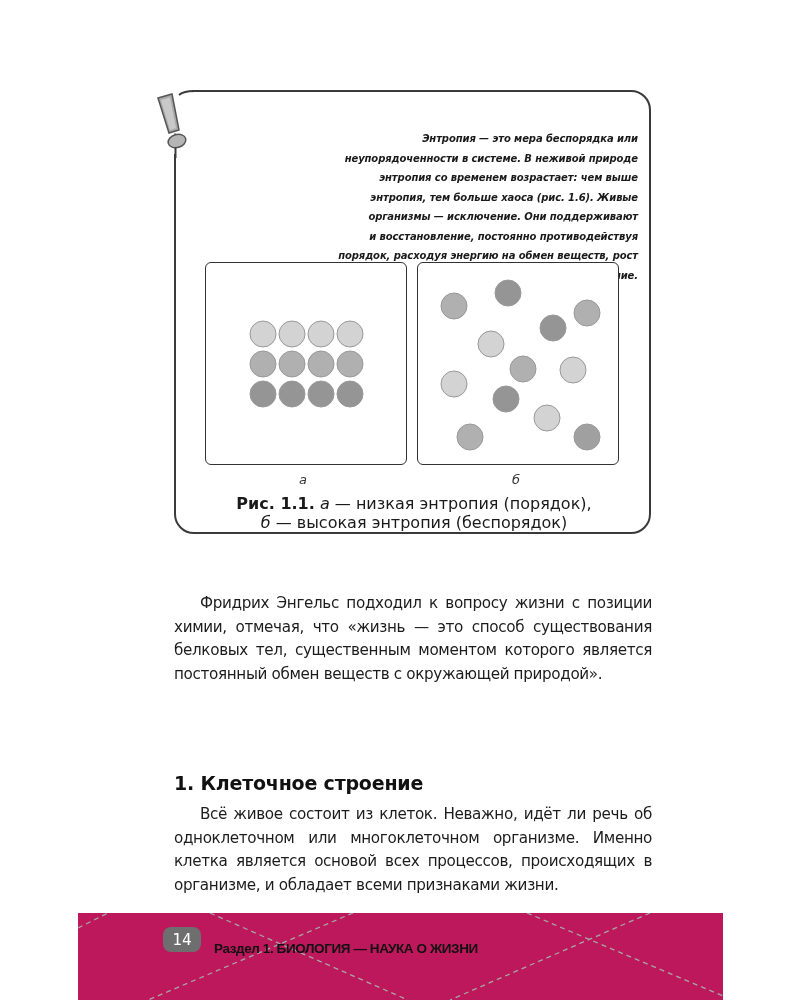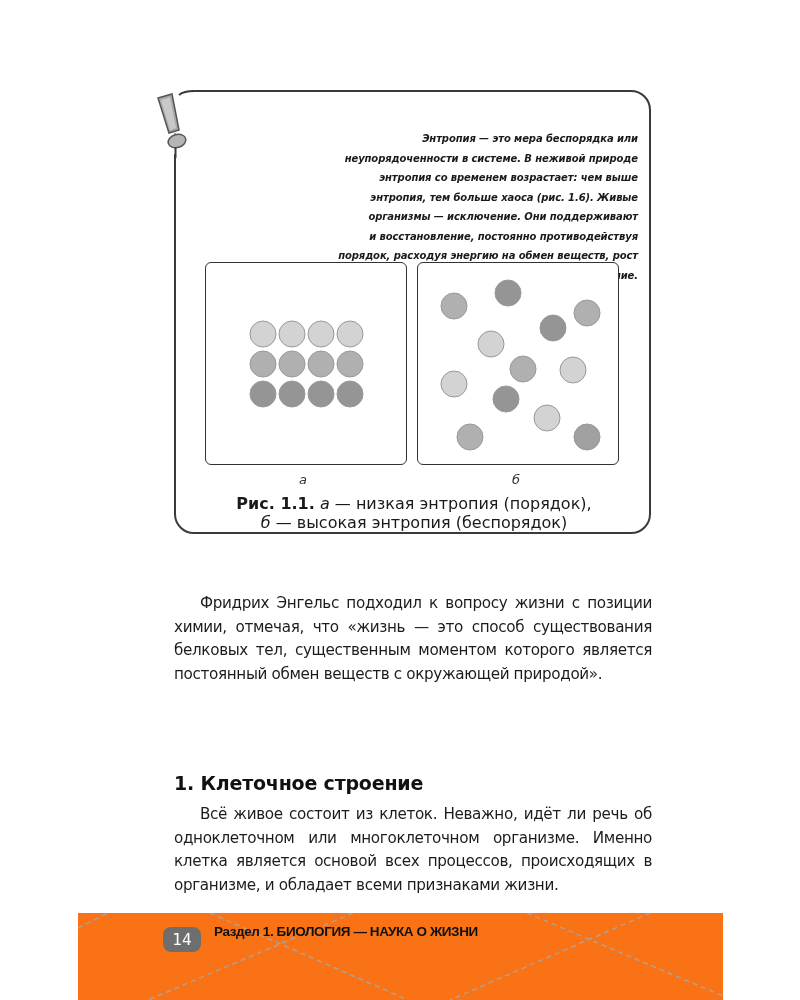--- a/index.html
+++ b/index.html
@@ -48,31 +48,31 @@
     text-align: justify; color: #1c1c1c; letter-spacing: -0.35px;
   }
   .body-text p { margin: 0; text-indent: 26px; }
   .p1 { top: 556px; margin-top: 36px; }
   .section-heading {
     position: absolute; left: 174px; top: 772px; font-size: 19px; font-weight: bold; color: #111;
     letter-spacing: -0.2px;
   }
   .p3 { top: 803px; }
   .footer {
-    position: absolute; left: 78px; top: 913px; width: 645px; height: 87px; background: #f97316;
+    position: absolute; left: 78px; top: 913px; width: 645px; height: 87px; background: #be185d;
     overflow: hidden;
   }
   .footer svg { position: absolute; left: 0; top: 0; }
   .page-badge {
     position: absolute; left: 85px; top: 14px; width: 38px; height: 25px; border-radius: 8px;
     background: #6e6e6e; color: #fff; font-size: 16px; text-align: center; line-height: 25px;
     font-family: "DejaVu Sans Mono", monospace;
   }
   .running-head {
-    position: absolute; left: 136px; top: 11px; font-size: 13.5px; font-weight: bold; color: #111;
+    position: absolute; left: 136px; top: 28px; font-size: 13.5px; font-weight: bold; color: #111;
     letter-spacing: -0.4px; font-family: "Liberation Sans", sans-serif;
   }
 </style>
 </head>
 <body>
 
 <div class="note-box"></div>
 <div class="note-box-mask"></div>
 <svg class="excl-icon" viewBox="0 0 44 72" width="44" height="72">
   <path d="M27 9 Q 32 5 42 5" stroke="#3a3a3a" stroke-width="2" fill="none"></path>

